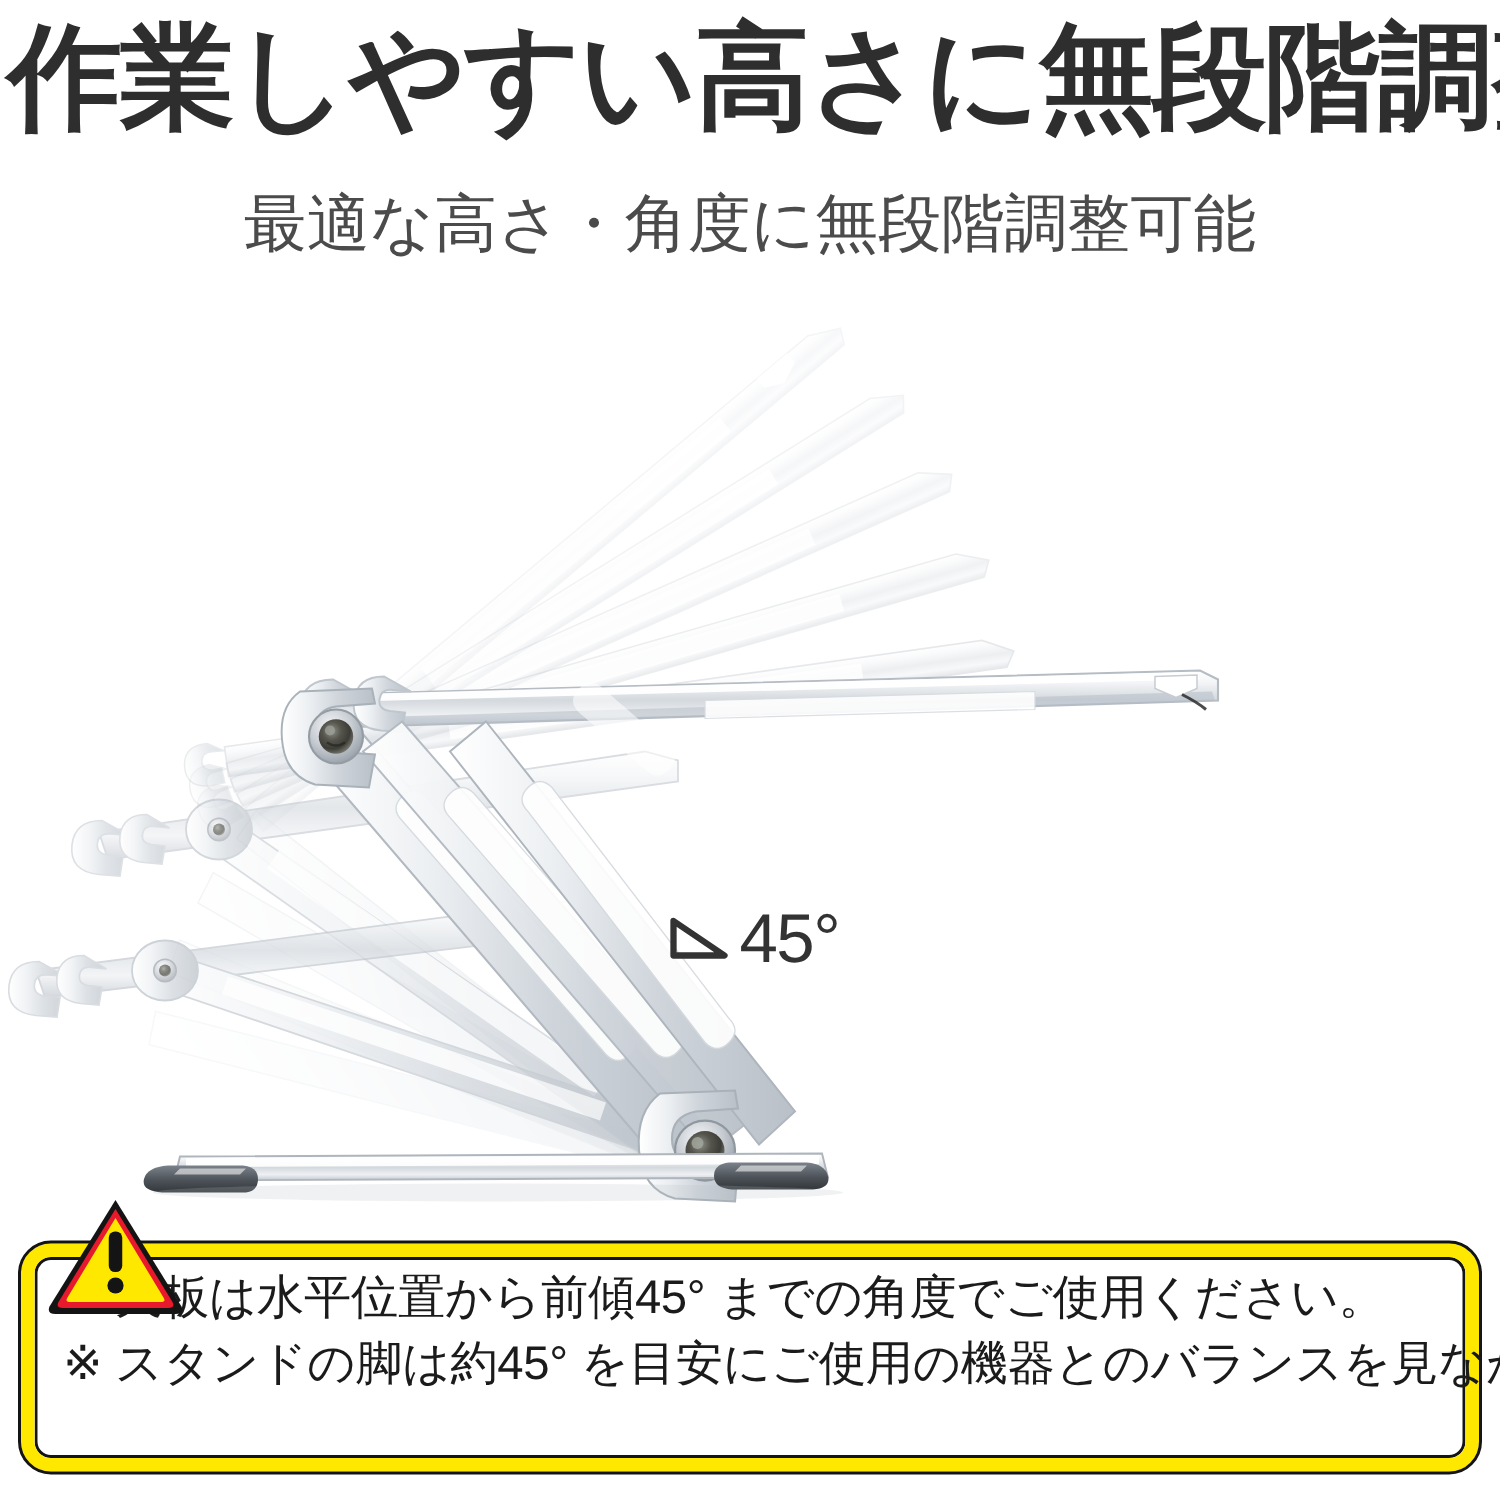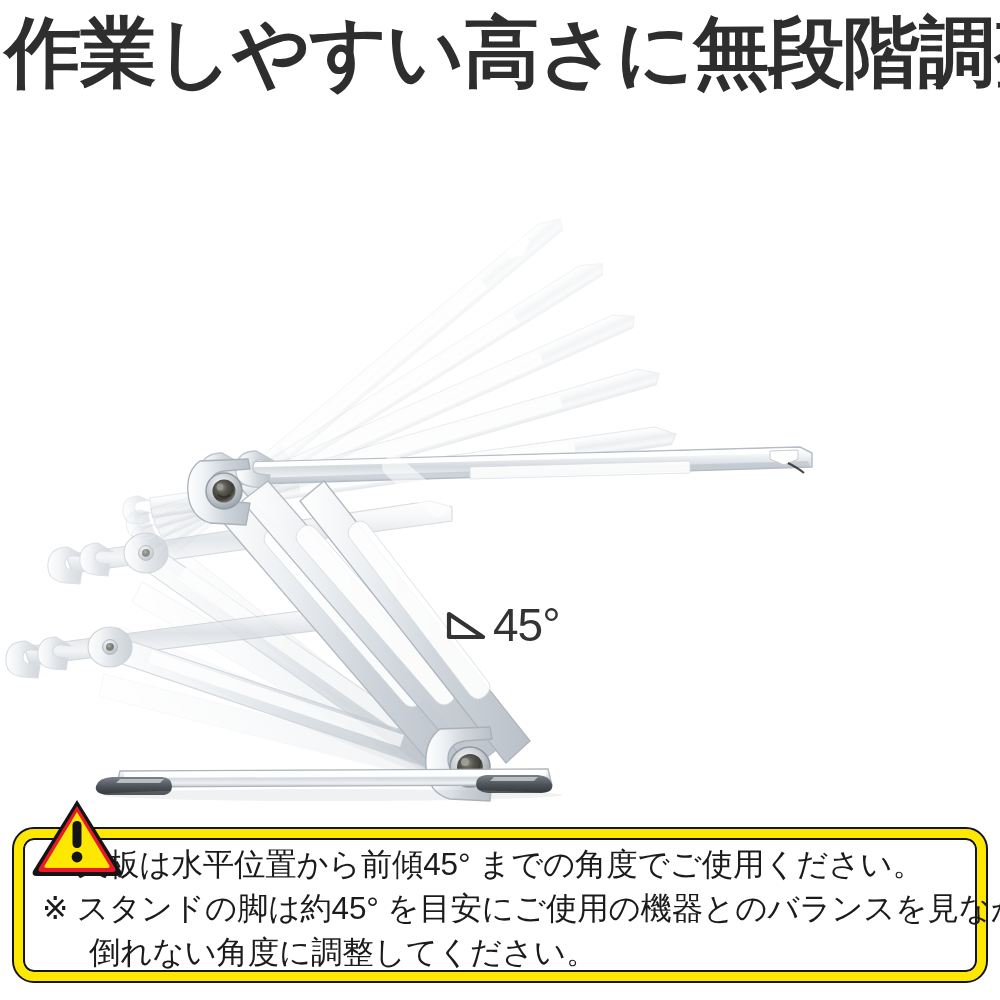--- a/index.html
+++ b/index.html
@@ -146,20 +146,21 @@
     z-index: 5;
   }
 </style>
 </head>
 <body>
 
 <div class="page">
 
   <div class="title">作業しやすい高さに無段階調整</div>
 
+  <div class="subtitle">最適な高さ・角度に無段階調整可能</div>
 
   <div class="product-area">
     <svg class="product-svg" viewBox="0 0 1000 620">
       <defs>
         <linearGradient id="alu" x1="0" y1="0" x2="0" y2="1">
           <stop offset="0%" stop-color="#ffffff"></stop>
           <stop offset="22%" stop-color="#f2f4f6"></stop>
           <stop offset="52%" stop-color="#d4d9de"></stop>
           <stop offset="78%" stop-color="#eef0f3"></stop>
           <stop offset="100%" stop-color="#c2c8cf"></stop>
@@ -357,17 +358,16 @@
 
       <path d="M47 15 L79 68 Q81 71 77 71 L17 71 Q13 71 15 68 Z" fill="#ffe800"></path>
 
       <rect x="42.5" y="24" width="9" height="27" rx="4.2" fill="#141414"></rect>
       <circle cx="47" cy="60" r="5.4" fill="#141414"></circle>
     </svg>
 
     <div class="warn-text">
       <span class="warn-line">※ 天板は水平位置から前傾45° までの角度でご使用ください。</span>
       <span class="warn-line">※ スタンドの脚は約45° を目安にご使用の機器とのバランスを見ながら</span>
-      <span class="warn-line cont">倒れない角度に調整してください。</span>
     </div>
   </div>
 
 </div>
 
 </body></html>

